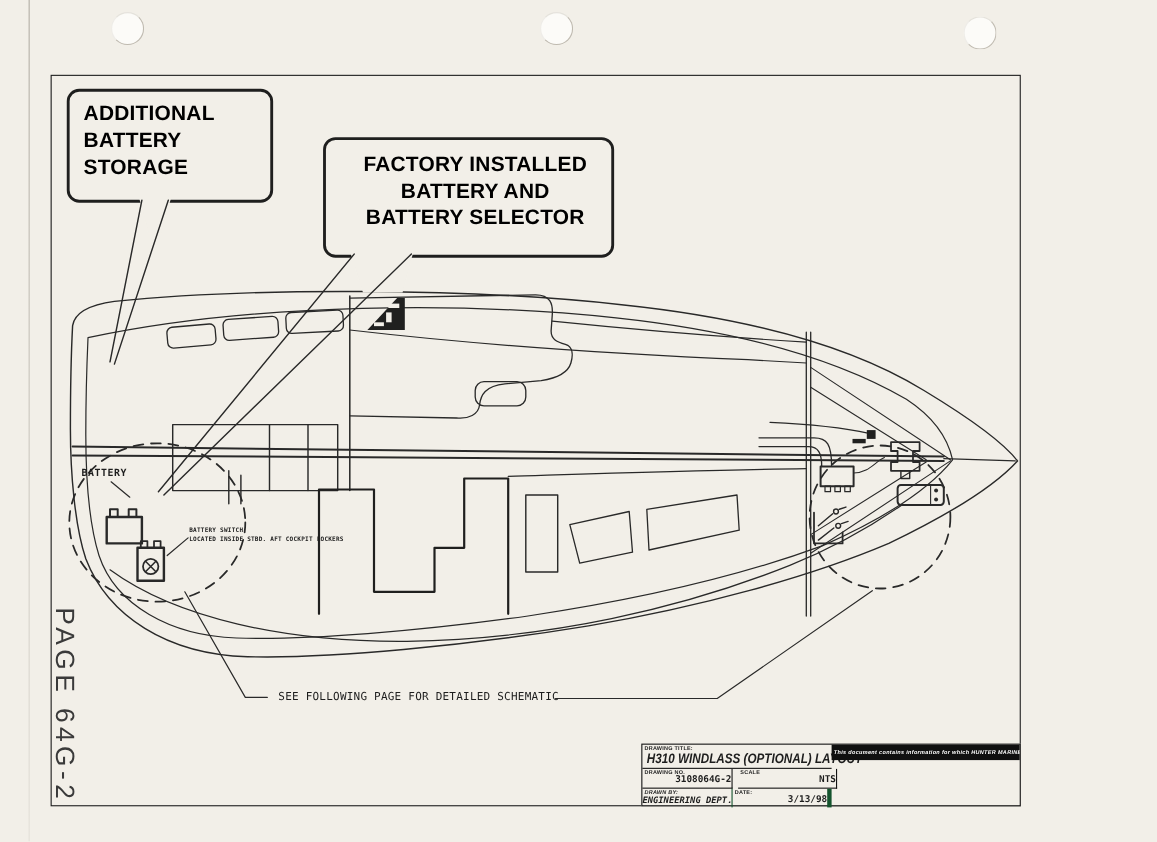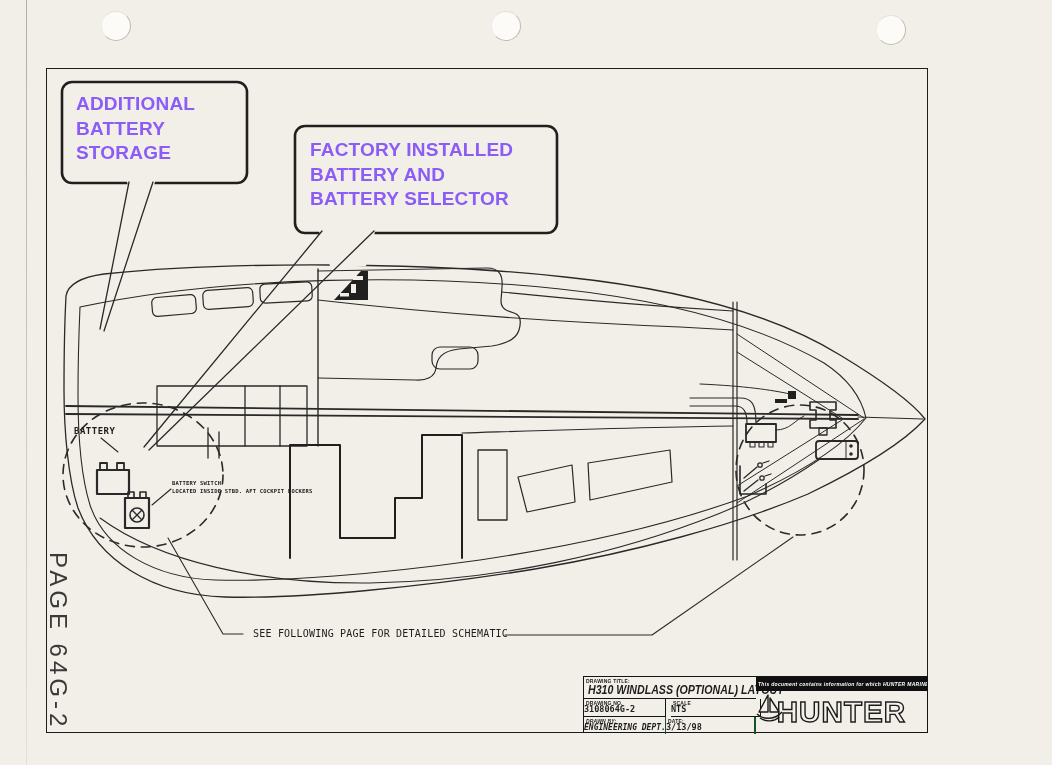--- a/index.html
+++ b/index.html
@@ -14,43 +14,43 @@
   .pre{white-space:pre-line;}
   #scan-edge{left:26px;top:0;width:1px;height:100%;
     background:linear-gradient(rgba(125,119,108,.55),rgba(125,119,108,.12));}
   .punch{width:28px;height:28px;border-radius:50%;background:#fcfbf8;
     border:1.5px solid rgba(158,151,137,.65);border-left-color:rgba(158,151,137,.15);
     border-top-color:rgba(158,151,137,.25);}
   #page-border{left:46px;top:68px;width:882px;height:665px;
     border:1.6px solid #1d1d1d;box-sizing:border-box;}
   svg{position:absolute;left:0;top:0;}
   
-  .callout-text{font-weight:700;font-size:19px;line-height:1.3;letter-spacing:.2px;color:#8b5cf6;}
+  .callout-text{font-weight:700;font-size:19px;line-height:1.3;letter-spacing:.2px;color:#000000;}
   #callout1-text{left:76px;top:92px;width:168px;}
-  #callout2-text{left:310px;top:138px;width:244px;}
+  #callout2-text{left:310px;top:138px;width:244px;text-align:center;}
   
   #battery-label{left:74px;top:426px;font-size:9px;font-weight:700;letter-spacing:.5px;}
   #switch-note{left:172px;top:480px;font-size:5.5px;line-height:1.45;font-weight:700;letter-spacing:.2px;}
   #see-following{left:253px;top:628px;font-size:10px;font-weight:400;letter-spacing:.2px;}
   #page-label{left:72px;top:552px;transform:rotate(90deg);transform-origin:0 0;
     font-size:24px;letter-spacing:4px;color:#3a3a3a;white-space:nowrap;}
   
   #title-block{left:583px;top:676px;width:345px;height:57px;border:1.6px solid #141414;
     box-sizing:border-box;background:#f2efe8;}
   .tb-cell{position:absolute;box-sizing:border-box;}
   .tb-label{position:absolute;left:2px;top:1px;font-size:5px;font-weight:700;letter-spacing:.2px;color:#222;white-space:nowrap;}
-  .tb-value{position:absolute;left:0;right:0;bottom:2px;text-align:left;
+  .tb-value{position:absolute;left:0;right:0;bottom:2px;text-align:right;
     font-family:"DejaVu Sans Mono",monospace;font-weight:700;font-size:8.5px;white-space:nowrap;margin-top:28px;}
   #tb-title-row{left:0;top:0;width:172px;height:22px;border-bottom:1px solid #141414;}
   #tb-title{position:absolute;left:4px;top:6px;font-size:12.5px;font-style:italic;font-weight:700;
     transform:scaleX(.85);transform-origin:0 50%;white-space:nowrap;}
   #tb-no{left:0;top:22px;width:82px;height:18px;border-bottom:1px solid #141414;border-right:1px solid #141414;}
   #tb-scale{left:87px;top:22px;width:90px;height:18px;border-bottom:1px solid #141414;border-right:1px solid #141414;}
   #tb-drawn{left:0;top:40px;width:82px;height:17px;border-right:1px solid #14532d;font-style:italic;}
-  #tb-date{left:82px;top:40px;width:90px;height:17px;border-right:2px solid #14532d;}
+  #tb-date{left:82px;top:40px;width:90px;height:17px;border-right:4px solid #14532d;}
   #tb-drawn .tb-value,#tb-title-row .tb-value{font-size:8px;}
   #tb-right{left:172px;top:0;width:171px;height:100%;}
   #tb-notice{position:absolute;left:0;top:0;width:100%;height:14px;background:#101010;
     color:#fff;font-size:5px;font-style:italic;font-weight:700;line-height:14px;
     white-space:nowrap;overflow:hidden;padding-left:2px;box-sizing:border-box;letter-spacing:.3px;}
   #tb-logo{position:absolute;left:0;top:14px;width:100%;height:43px;
     display:flex;align-items:center;justify-content:center;gap:3px;}
   #brand-word{font-size:29px;font-weight:700;letter-spacing:1px;
     color:#f4f1ea;-webkit-text-stroke:1.4px #1a1a1a;transform:scaleX(1.02);}
 </style>
@@ -220,24 +220,14 @@
   <div class="tb-cell" id="tb-drawn">
     <span class="tb-label">DRAWN BY:</span>
     <span class="tb-value">ENGINEERING DEPT.</span>
   </div>
   <div class="tb-cell" id="tb-date">
     <span class="tb-label">DATE:</span>
     <span class="tb-value">3/13/98</span>
   </div>
   <div class="tb-cell" id="tb-right">
     <div id="tb-notice">This document contains information for which HUNTER MARINE CORP. has proprietary rights.</div>
-    <div id="tb-logo">
-      <span id="brand-word">HUNTER</span>
-      <svg width="27" height="32" viewBox="0 0 27 32">
-        <g stroke="#1a1a1a" stroke-width="1.4" fill="#f4f1ea" stroke-linejoin="round">
-          <path d="M3,21 L12,4 L12,21 Z"></path>
-          <path d="M14,7 L23,21 L14,21 Z"></path>
-          <path fill="none" d="M1,23 C7,29 19,29 26,21 M4,27 C10,31 18,31 23,26"></path>
-        </g>
-      </svg>
-    </div>
   </div>
 </div>
 
 </body></html>

